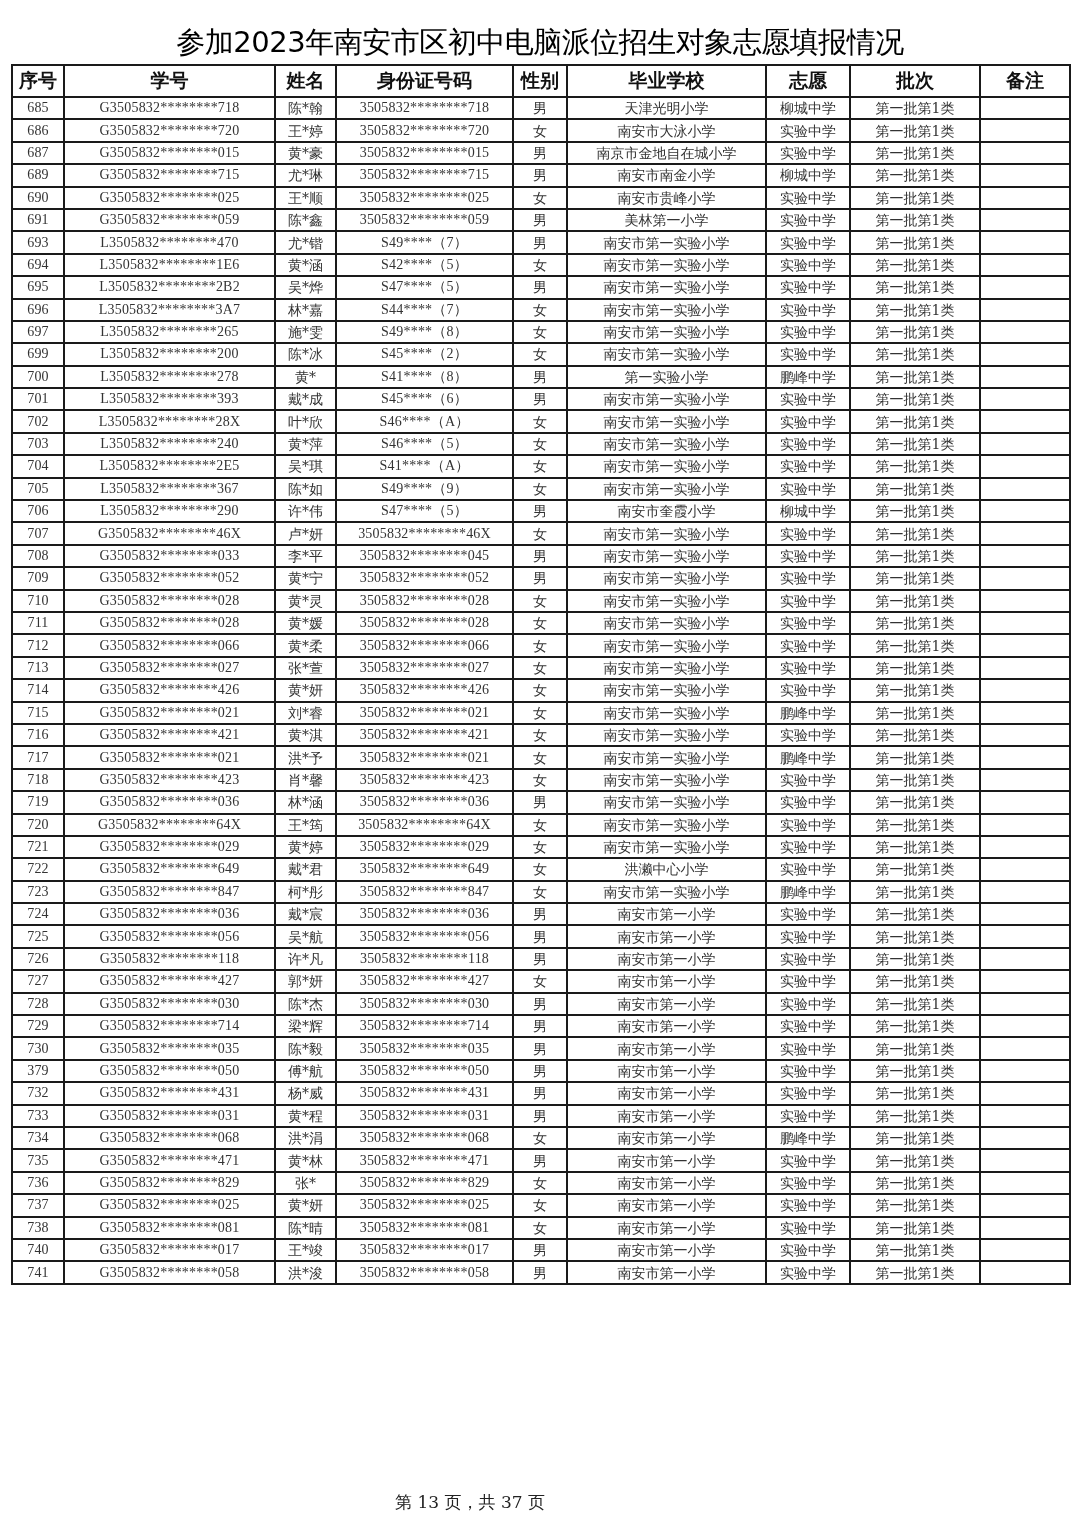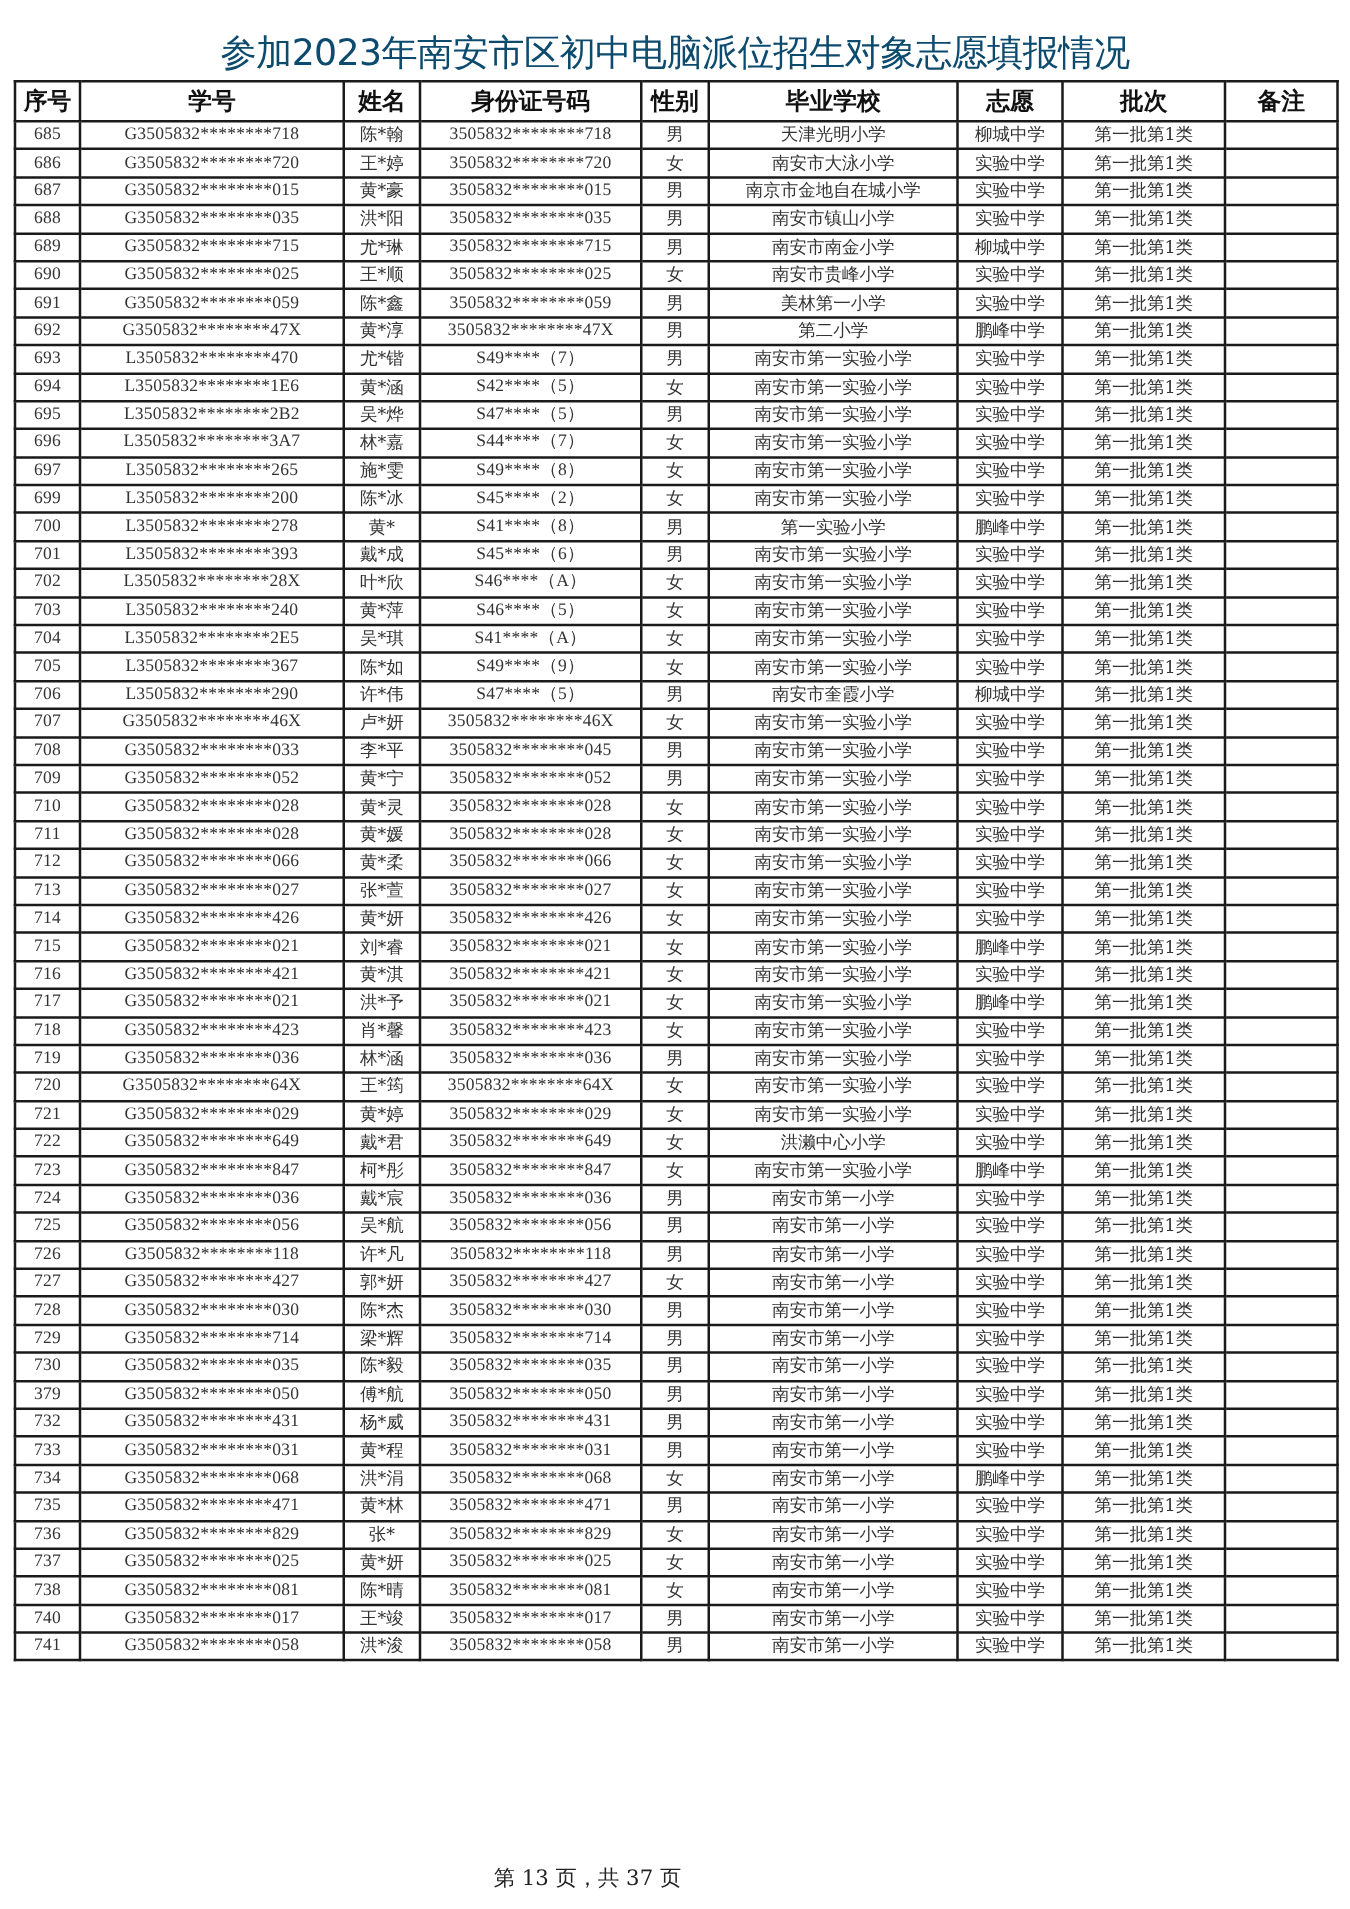--- a/index.html
+++ b/index.html
@@ -1,20 +1,20 @@
 <!DOCTYPE html>
 <html><head>
 <meta charset="utf-8">
 <style>
   html, body { margin:0; padding:0; background:#ffffff; }
   body { width:1080px; height:1527px; position:relative; overflow:hidden;
          font-family:"DejaVu Serif","Liberation Serif",serif; color:#222; }
   .title { position:absolute; top:22px; left:0; width:1080px; text-align:center;
            font-family:"DejaVu Sans","Liberation Sans",sans-serif;
-           font-size:29px; line-height:40px; color:#0c4a6e; letter-spacing:-0.5px; }
+           font-size:29px; line-height:40px; color:#000000; letter-spacing:-0.5px; }
   table.grid { position:absolute; top:64px; left:11px; border-collapse:collapse;
                table-layout:fixed; width:1058px; }
   table.grid th, table.grid td { border:2px solid #1a1a1a; text-align:center;
                padding:0; overflow:hidden; white-space:nowrap; }
   table.grid th { height:30px; font-size:19px; font-weight:bold; color:#111;
                font-family:"DejaVu Sans","Liberation Sans",sans-serif;border-radius:15px; }
   table.grid td { height:20.4px; font-size:14px; line-height:20px; color:#333; }
   td.mono { font-family:"Liberation Serif","DejaVu Serif",serif; font-size:14.5px; letter-spacing:0.2px; }
   .footer { position:absolute; top:1491px; left:0; width:940px; text-align:center;
             font-size:17px; color:#222; }
@@ -77,31 +77,20 @@
         <td class="mono">G3505832********015</td>
         <td>黄*豪</td>
         <td class="mono">3505832********015</td>
         <td>男</td>
         <td>南京市金地自在城小学</td>
         <td>实验中学</td>
         <td>第一批第1类</td>
         <td></td>
       </tr>
       <tr>
-        <td class="mono">688</td>
-        <td class="mono">G3505832********035</td>
-        <td>洪*阳</td>
-        <td class="mono">3505832********035</td>
-        <td>男</td>
-        <td>南安市镇山小学</td>
-        <td>实验中学</td>
-        <td>第一批第1类</td>
-        <td></td>
-      </tr>
-      <tr>
         <td class="mono">689</td>
         <td class="mono">G3505832********715</td>
         <td>尤*琳</td>
         <td class="mono">3505832********715</td>
         <td>男</td>
         <td>南安市南金小学</td>
         <td>柳城中学</td>
         <td>第一批第1类</td>
         <td></td>
       </tr>
@@ -117,31 +106,20 @@
         <td></td>
       </tr>
       <tr>
         <td class="mono">691</td>
         <td class="mono">G3505832********059</td>
         <td>陈*鑫</td>
         <td class="mono">3505832********059</td>
         <td>男</td>
         <td>美林第一小学</td>
         <td>实验中学</td>
-        <td>第一批第1类</td>
-        <td></td>
-      </tr>
-      <tr>
-        <td class="mono">692</td>
-        <td class="mono">G3505832********47X</td>
-        <td>黄*淳</td>
-        <td class="mono">3505832********47X</td>
-        <td>男</td>
-        <td>第二小学</td>
-        <td>鹏峰中学</td>
         <td>第一批第1类</td>
         <td></td>
       </tr>
       <tr>
         <td class="mono">693</td>
         <td class="mono">L3505832********470</td>
         <td>尤*锴</td>
         <td class="mono">S49****（7）</td>
         <td>男</td>
         <td>南安市第一实验小学</td>

